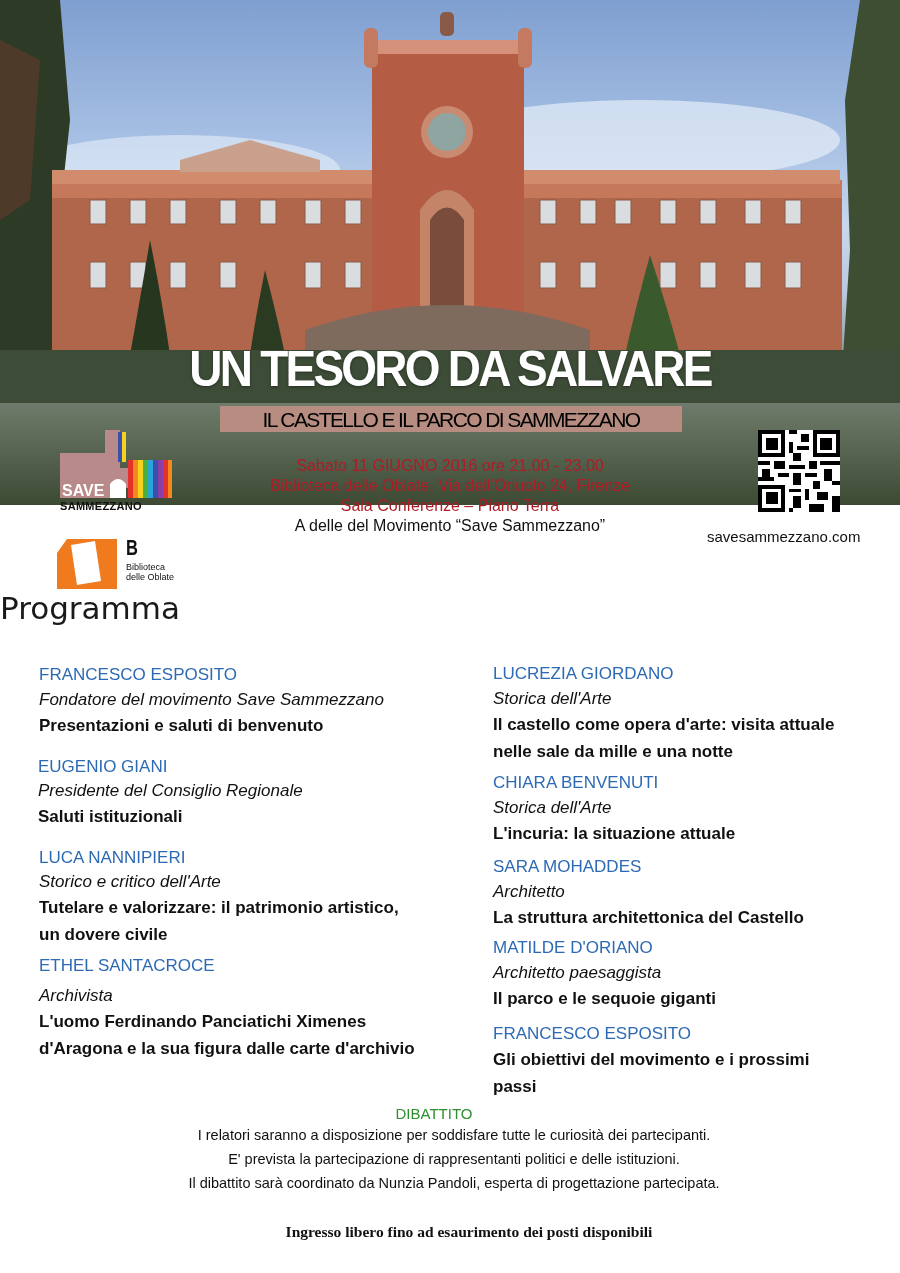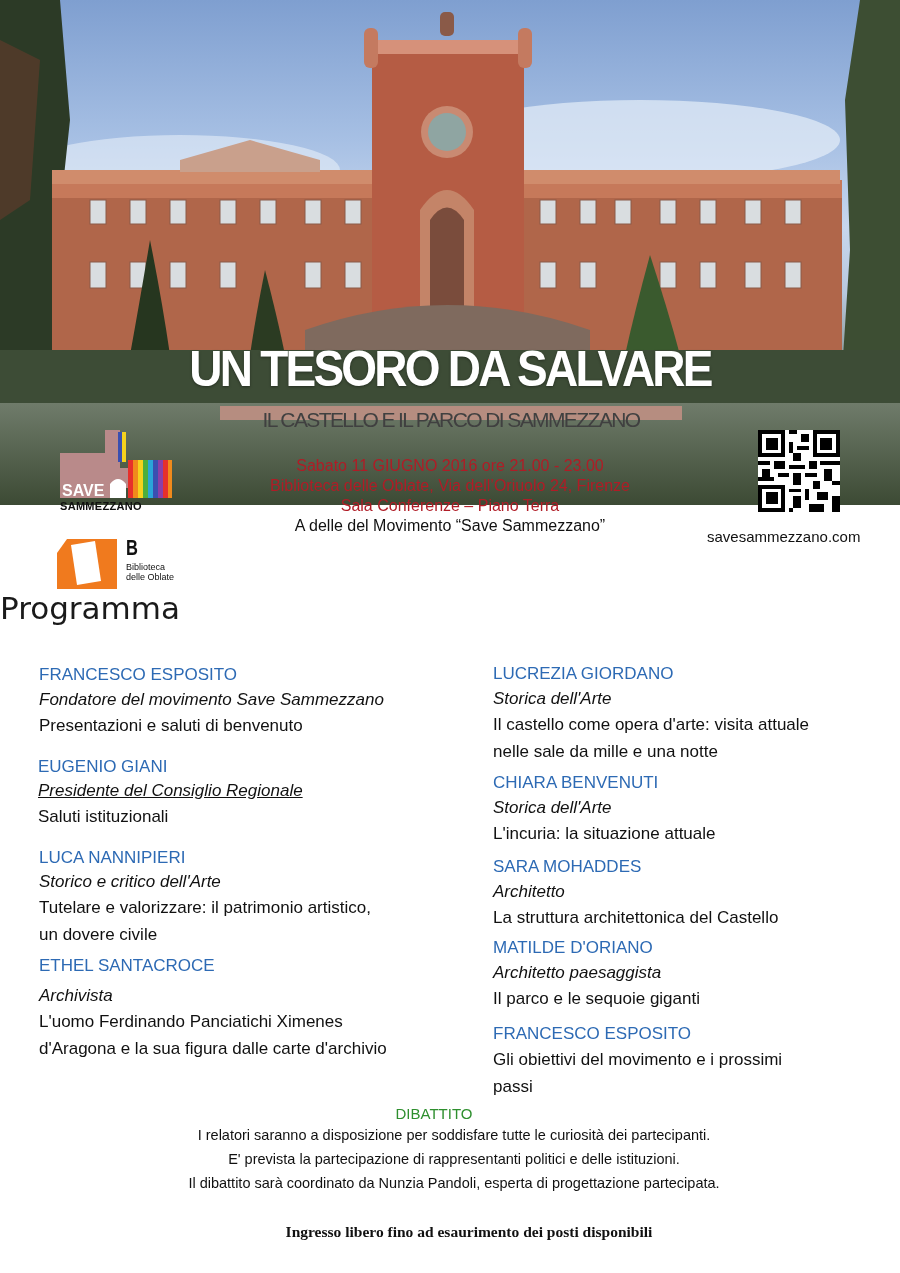--- a/index.html
+++ b/index.html
@@ -13,22 +13,22 @@
       background: linear-gradient(180deg, #7f9fd0 0%, #a7c0e4 28%, #c7d7ee 45%, #b8c8de 58%, #6f7b6a 80%, #3c4a34 100%);
     }
     .hero svg { position: absolute; left: 0; top: 0; }
     .hero-title {
       position: absolute; left: 0; width: 900px; top: 340px; text-align: center;
       font-family: "Liberation Sans", sans-serif; font-weight: bold; font-size: 50px;
       color: #ffffff; letter-spacing: -3px; transform: scaleX(0.92); transform-origin: center;
       text-shadow: 0 1px 3px rgba(0,0,0,0.4);
     }
     .subtitle-band {
-      position: absolute; left: 220px; top: 406px; width: 462px; height: 14px;
-      background: #b68d80; color: #404040; text-align: center;
+      position: absolute; left: 220px; top: 406px; width: 462px; height: 26px;
+      background: #b68d80; color: #000000; text-align: center;
       font-family: "Liberation Sans", sans-serif; font-size: 21px; line-height: 27px; letter-spacing: -1.6px;
     }
     
     .logo-save { position: absolute; left: 60px; top: 428px; width: 112px; height: 86px; }
     .logo-save-word {
       position: absolute; left: 62px; top: 482px; color: #fff; font-weight: bold; font-size: 16px;
     }
     .logo-save-sub {
       position: absolute; left: 60px; top: 500px; font-weight: bold; font-size: 11px; color: #111; letter-spacing: 0.3px;
     }
@@ -43,21 +43,21 @@
     .qr { position: absolute; left: 757px; top: 430px; width: 84px; height: 82px; }
     .qr-url { position: absolute; left: 707px; top: 528px; font-size: 15px; color: #111; }
     
     .programma-title {
       position: absolute; left: 0; width: 856px; top: 590px; text-align: left;
       font-family: "DejaVu Sans", sans-serif; font-size: 31px; color: #1a1a1a;
     }
     .speaker { position: absolute; }
     .speaker .name { color: #2d6ab4; font-size: 17px; line-height: 20px; }
     .speaker .role { font-style: italic; font-size: 17px; line-height: 20px; color: #111; margin-top: 5px; }
-    .speaker .talk { font-weight: normal; font-size: 17px; line-height: 27px; color: #111; margin-top: 2px; }
+    .speaker .talk { font-weight: bold; font-size: 17px; line-height: 27px; color: #111; margin-top: 2px; }
     
     .dibattito-title { position: absolute; left: 0; width: 868px; top: 1105px; text-align: center; color: #2e8f2e; font-size: 15px; }
     .dibattito-line { position: absolute; left: 0; width: 908px; text-align: center; font-size: 14.5px; color: #111; }
     .entry-note {
       position: absolute; left: 0; width: 938px; top: 1223px; text-align: center;
       font-family: "Liberation Serif", serif; font-weight: bold; font-size: 15.5px; color: #111;
     }
   </style>
 </head>
 <body>
@@ -218,21 +218,21 @@
 
 <div class="programma-title">Programma</div>
 
 <div class="speaker" style="left:39px; top:665px;">
   <div class="name">FRANCESCO ESPOSITO</div>
   <div class="role">Fondatore del movimento Save  Sammezzano</div>
   <div class="talk">Presentazioni e saluti di benvenuto</div>
 </div>
 <div class="speaker" style="left:38px; top:757px;">
   <div class="name">EUGENIO GIANI</div>
-  <div class="role" style="margin-top:4px;text-decoration:underline;">Presidente del Consiglio Regionale</div>
+  <div class="role" style="margin-top:4px;">Presidente del Consiglio Regionale</div>
   <div class="talk">Saluti istituzionali</div>
 </div>
 <div class="speaker" style="left:39px; top:848px;">
   <div class="name">LUCA NANNIPIERI</div>
   <div class="role" style="margin-top:4px;">Storico e critico dell'Arte</div>
   <div class="talk">Tutelare e valorizzare: il patrimonio artistico,</div>
   <div class="talk" style="margin-top:0;">un dovere civile</div>
 </div>
 <div class="speaker" style="left:39px; top:956px;">
   <div class="name">ETHEL SANTACROCE</div>

